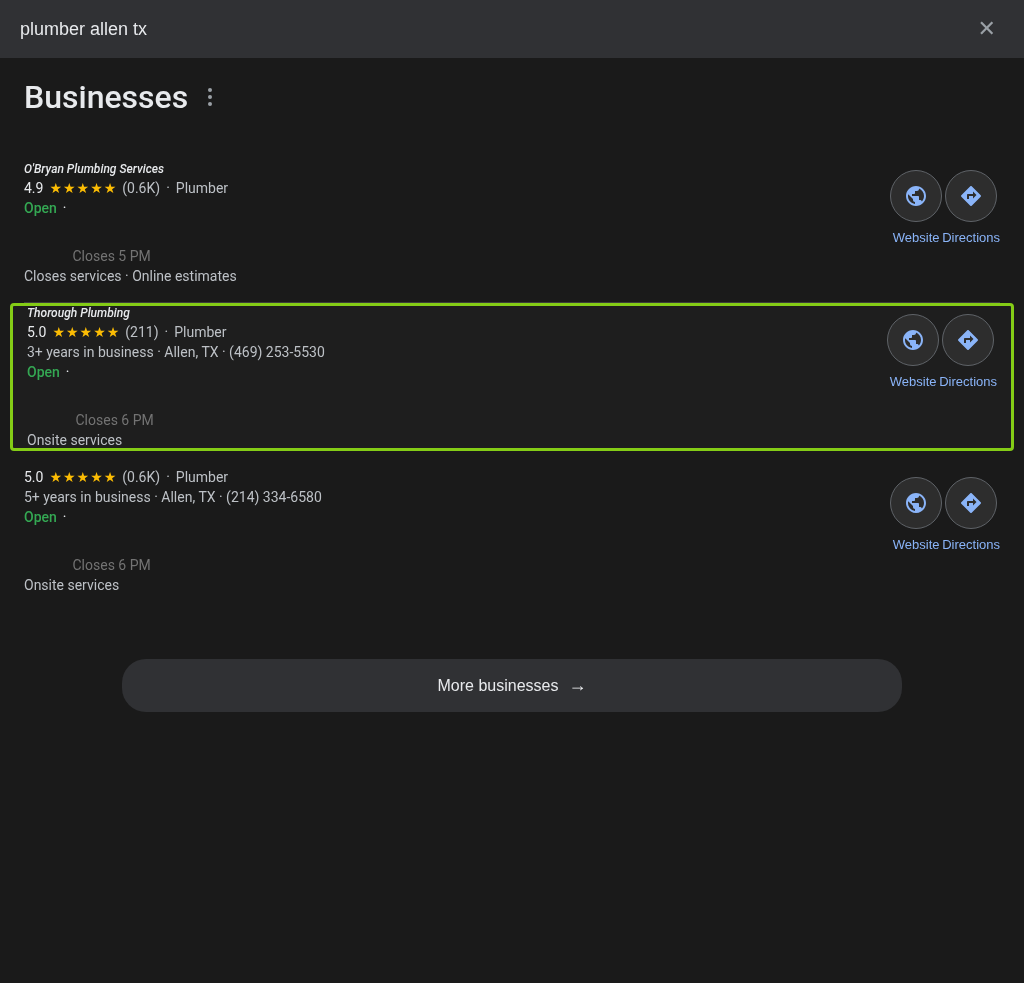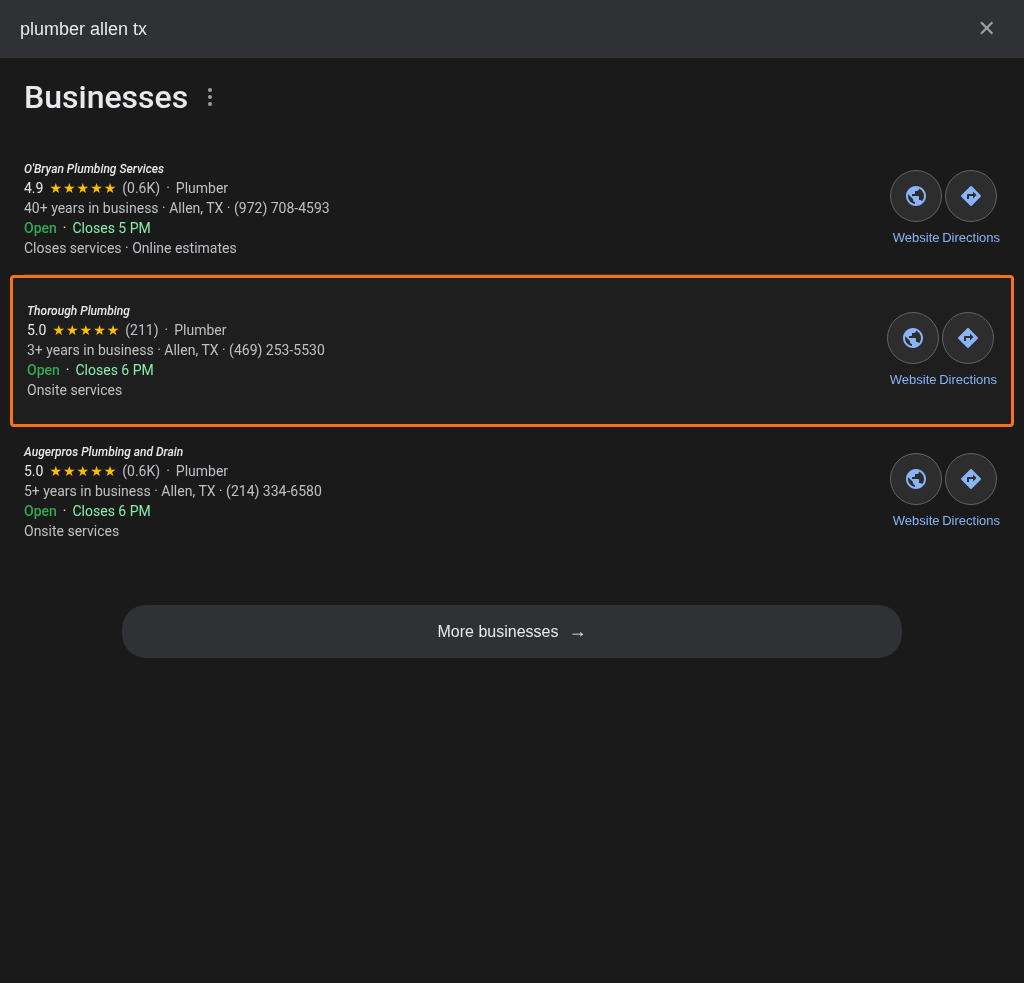--- a/index.html
+++ b/index.html
@@ -86,23 +86,23 @@
 
     .business-card {
       padding: 18px 0;
       border-bottom: 1px solid #3c3c3c;
       display: flex;
       align-items: flex-start;
       justify-content: space-between;
     }
 
     .business-card.highlighted {
-      border: 3px solid #f97316;
+      border: 3px solid #84cc16;
       border-radius: 4px;
-      padding: 26px 14px;
+      padding: 0 14px;
       margin: 0 -14px;
       background: #1e1e1e;
     }
 
     .business-info {
       flex: 1;
       padding-right: 16px;
     }
 
     .business-name {
@@ -149,21 +149,22 @@
       font-size: 14px;
       margin-bottom: 4px;
     }
 
     .open-status {
       color: #34a853;
       font-weight: 500;
     }
 
     .close-time {
-      color: #86efac;
+      color: #737373;
+      margin-top: 48px;
     }
 
     .services {
       font-size: 14px;
       color: #bdc1c6;
     }
 
     .business-actions {
       display: flex;
       gap: 0;
@@ -253,21 +254,20 @@
             <span class="star">★</span>
             <span class="star">★</span>
             <span class="star">★</span>
             <span class="star">★</span>
             <span class="star">★</span>
           </div>
           <span>(0.6K)</span>
           <span>·</span>
           <span>Plumber</span>
         </div>
-        <div class="business-details">40+ years in business · Allen, TX · (972) 708-4593</div>
         <div class="status-row">
           <span class="open-status">Open</span>
           <span>·</span>
           <span class="close-time">Closes 5 PM</span>
         </div>
         <div class="services">Closes services · Online estimates</div>
       </div>
       <div class="business-actions">
         <button class="action-btn">
           <div class="action-icon-circle">
@@ -327,21 +327,20 @@
               <path d="M21.71 11.29l-9-9c-.39-.39-1.02-.39-1.41 0l-9 9c-.39.39-.39 1.02 0 1.41l9 9c.39.39 1.02.39 1.41 0l9-9c.39-.38.39-1.01 0-1.41zM14 14.5V12h-4v3H8v-4c0-.55.45-1 1-1h5V7.5l3.5 3.5-3.5 3.5z"></path>
             </svg>
           </div>
           <span>Directions</span>
         </button>
       </div>
     </div>
 
     <div class="business-card" style="border-bottom: none;">
       <div class="business-info">
-        <div class="business-name">Augerpros Plumbing and Drain</div>
         <div class="business-rating-row">
           <span class="rating-score">5.0</span>
           <div class="stars">
             <span class="star">★</span>
             <span class="star">★</span>
             <span class="star">★</span>
             <span class="star">★</span>
             <span class="star">★</span>
           </div>
           <span>(0.6K)</span>

